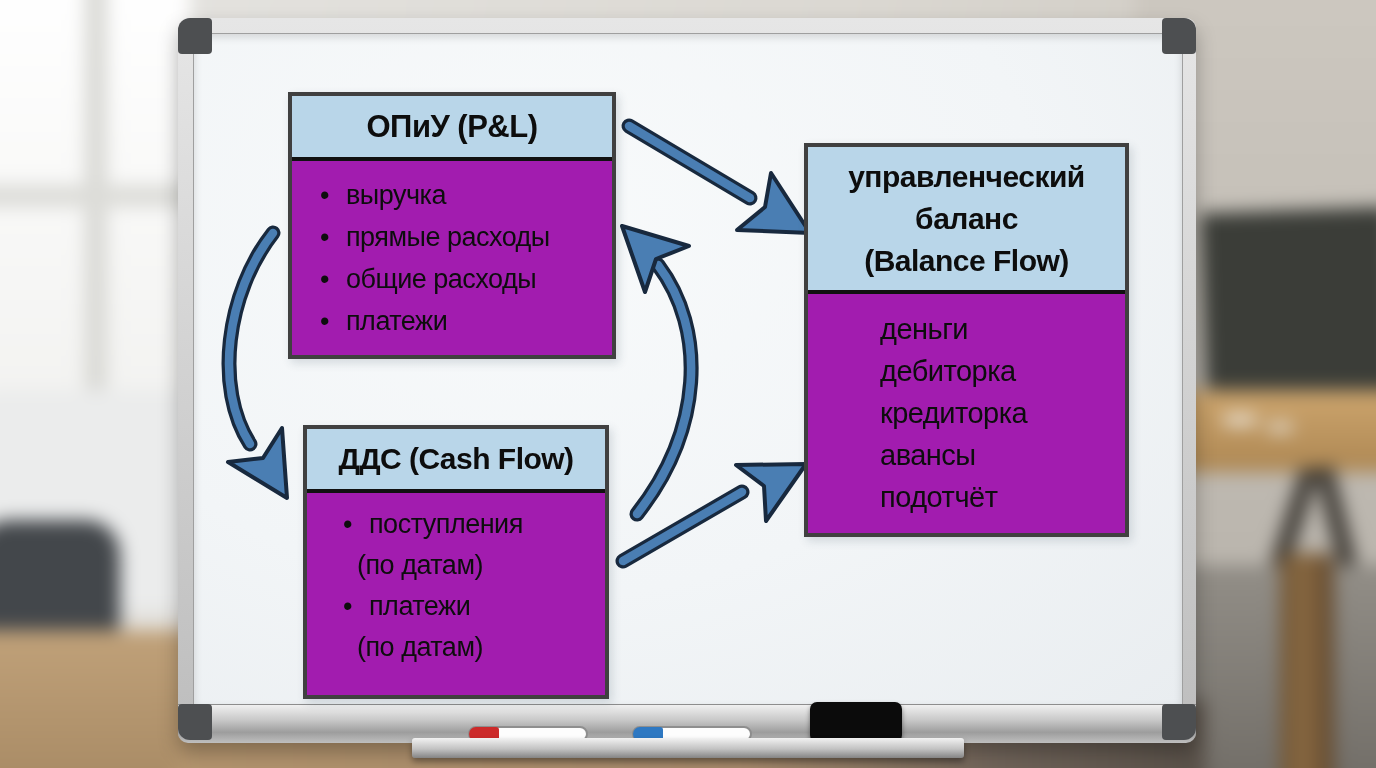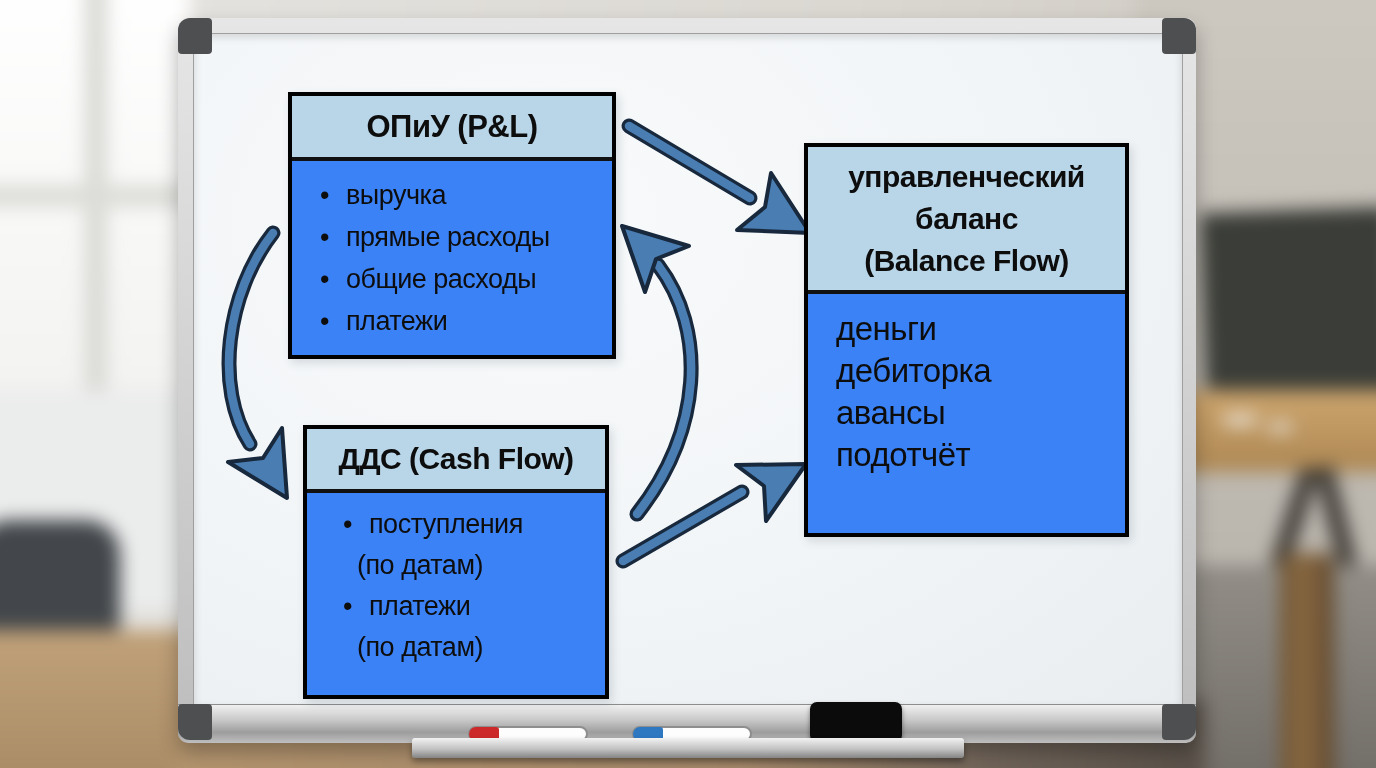--- a/index.html
+++ b/index.html
@@ -60,42 +60,42 @@
   
   .marker{position:absolute;height:16px;background:#fdfdfd;border:2px solid #8e8e8e;
           border-radius:8px;box-sizing:border-box;}
   .marker .mcap{position:absolute;left:-1px;top:-1px;width:30px;height:14px;border-radius:7px 3px 3px 7px;}
   .marker-red{left:468px;top:726px;width:120px;}
   .marker-blue{left:632px;top:726px;width:120px;}
   .eraser{position:absolute;left:810px;top:702px;width:92px;height:40px;border-radius:7px;
           box-shadow:0 3px 5px rgba(0,0,0,0.45);}
 
   
-  .dbox{position:absolute;border:4px solid #000000;background:#3b82f6;box-sizing:border-box;
+  .dbox{position:absolute;border:4px solid #404040;background:#a21caf;box-sizing:border-box;
         box-shadow:3px 4px 9px rgba(40,60,80,0.16);color:#0d0d0d;}
   .dbox .hd{display:flex;align-items:center;justify-content:center;flex-direction:column;
             border-bottom:4px solid #111;font-weight:bold;text-align:center;letter-spacing:-0.5px;}
   .dbox ul{list-style:none;margin:0;font-weight:normal;letter-spacing:-0.5px;}
   .dbox li{position:relative;}
   li.bullet{padding-left:34px;}
   li.bullet::before{content:"•";position:absolute;left:8px;}
   li.cont{padding-left:22px;}
 
   .box-pnl{left:288px;top:92px;width:328px;height:267px;}
   .box-pnl .hd{height:61px;font-size:31px;}
   .box-pnl ul{padding:13px 0 0 20px;font-size:27px;line-height:42px;}
 
   .box-cf{left:303px;top:425px;width:306px;height:274px;}
   .box-cf .hd{height:60px;font-size:30px;}
   .box-cf ul{padding:11px 0 0 28px;font-size:27px;line-height:41px;}
 
   .box-bs{left:804px;top:143px;width:325px;height:394px;}
   .box-bs .hd{height:143px;font-size:30px;line-height:42px;}
   .box-bs .hd span{display:block;}
-  .box-bs ul{padding:14px 0 0 28px;font-size:33px;line-height:42px;}
+  .box-bs ul{padding:14px 0 0 28px;font-size:29px;line-height:42px;margin-left:44px;}
 
   
   .arrows{position:absolute;left:0;top:0;pointer-events:none;}
   .shaft-o{stroke:#18293e;stroke-width:15;fill:none;stroke-linecap:round;}
   .shaft-i{stroke:#4a7eb3;stroke-width:8.5;fill:none;stroke-linecap:round;}
   .head{fill:#4a7eb3;stroke:#18293e;stroke-width:4;stroke-linejoin:round;}
 </style>
 </head>
 <body>
 
@@ -183,20 +183,21 @@
 
   <div class="dbox box-bs">
     <div class="hd" style="background: rgb(185, 214, 233);">
       <span>управленческий</span>
       <span>баланс</span>
       <span>(Balance Flow)</span>
     </div>
     <ul>
       <li>деньги</li>
       <li>дебиторка</li>
+      <li>кредиторка</li>
       <li>авансы</li>
       <li>подотчёт</li>
     </ul>
   </div>
 
   <div class="marker marker-red">
     <span class="mcap" style="background: rgb(204, 42, 42);"></span>
   </div>
   <div class="marker marker-blue">
     <span class="mcap" style="background: rgb(46, 120, 194);"></span>

